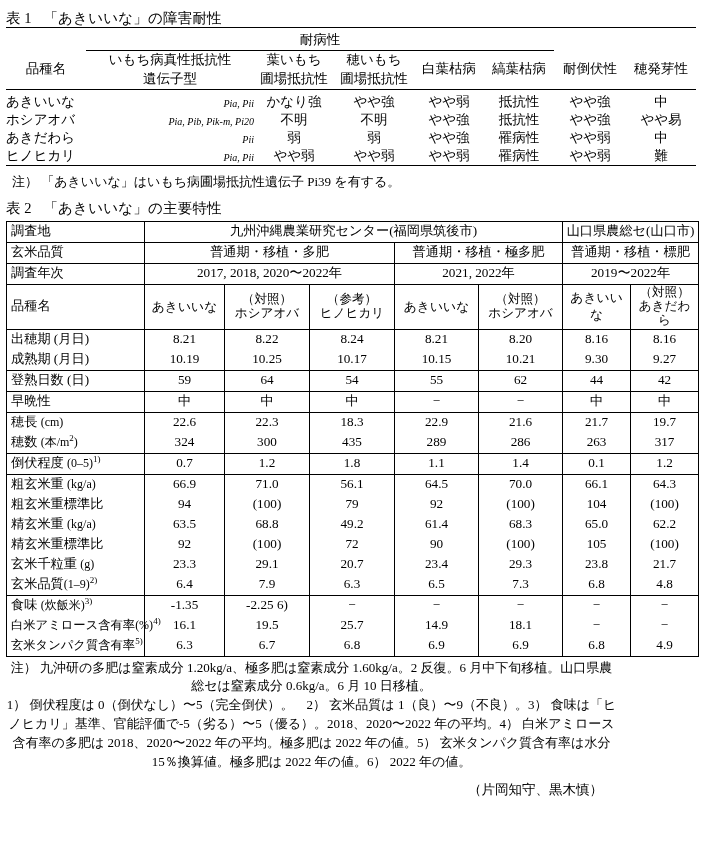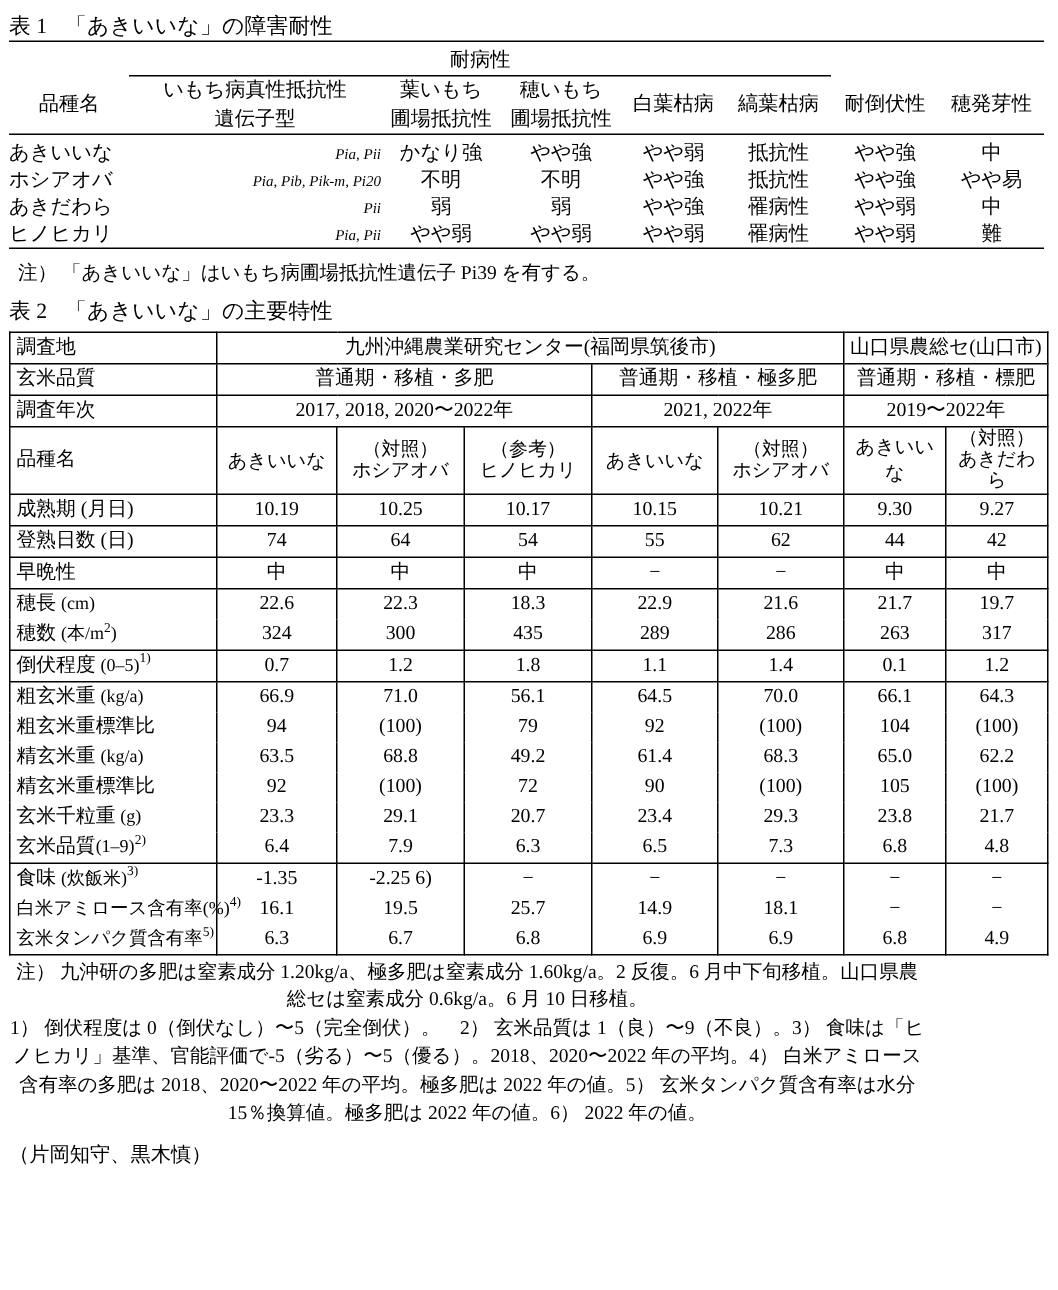--- a/index.html
+++ b/index.html
@@ -96,20 +96,21 @@
   .t2 .sub2 { font-size: 9px; vertical-align: super; line-height: 0; }
   .vc { display: inline-block; text-align: center; line-height: 1.12; }
   .vc .top { display: block; font-size: 12.6px; }
   .vc .bot { display: block; font-size: 12.6px; }
   .vname-cell { height: 36px !important; vertical-align: bottom; }
   .nm-single { font-size: 12.8px; display:inline-block; vertical-align: bottom; }
 
   .unit { font-size: 12px; }
 
   .author {
+    text-align: right;
     font-size: 13.5px;
     margin-top: 9px;
     margin-right: 14px;
   }
   .notes-block { margin-top: 2px; }
   .notes-block p { margin: 0; text-align: center; }
 </style>
 </head>
 <body>
 
@@ -275,34 +276,44 @@
           <span class="vc"><span class="top">（対照）</span><span class="bot">ホシアオバ</span></span>
         </td>
         <td class="vname-cell">
           <span class="nm-single">あきいいな</span>
         </td>
         <td class="vname-cell">
           <span class="vc"><span class="top">（対照）</span><span class="bot">あきだわら</span></span>
         </td>
       </tr>
 
+      <tr class="group-first">
+        <td class="lbl nob-b">出穂期 (月日)</td>
+        <td class="nob-b">8.21</td>
+        <td class="nob-b">8.22</td>
+        <td class="nob-b">8.24</td>
+        <td class="nob-b">8.21</td>
+        <td class="nob-b">8.20</td>
+        <td class="nob-b">8.16</td>
+        <td class="nob-b">8.16</td>
+      </tr>
       <tr>
         <td class="lbl nob-t">成熟期 (月日)</td>
         <td class="nob-t">10.19</td>
         <td class="nob-t">10.25</td>
         <td class="nob-t">10.17</td>
         <td class="nob-t">10.15</td>
         <td class="nob-t">10.21</td>
         <td class="nob-t">9.30</td>
         <td class="nob-t">9.27</td>
       </tr>
 
       <tr>
         <td class="lbl">登熟日数 (日)</td>
-        <td>74</td>
+        <td>59</td>
         <td>64</td>
         <td>54</td>
         <td>55</td>
         <td>62</td>
         <td>44</td>
         <td>42</td>
       </tr>
 
       <tr>
         <td class="lbl">早晩性</td>

